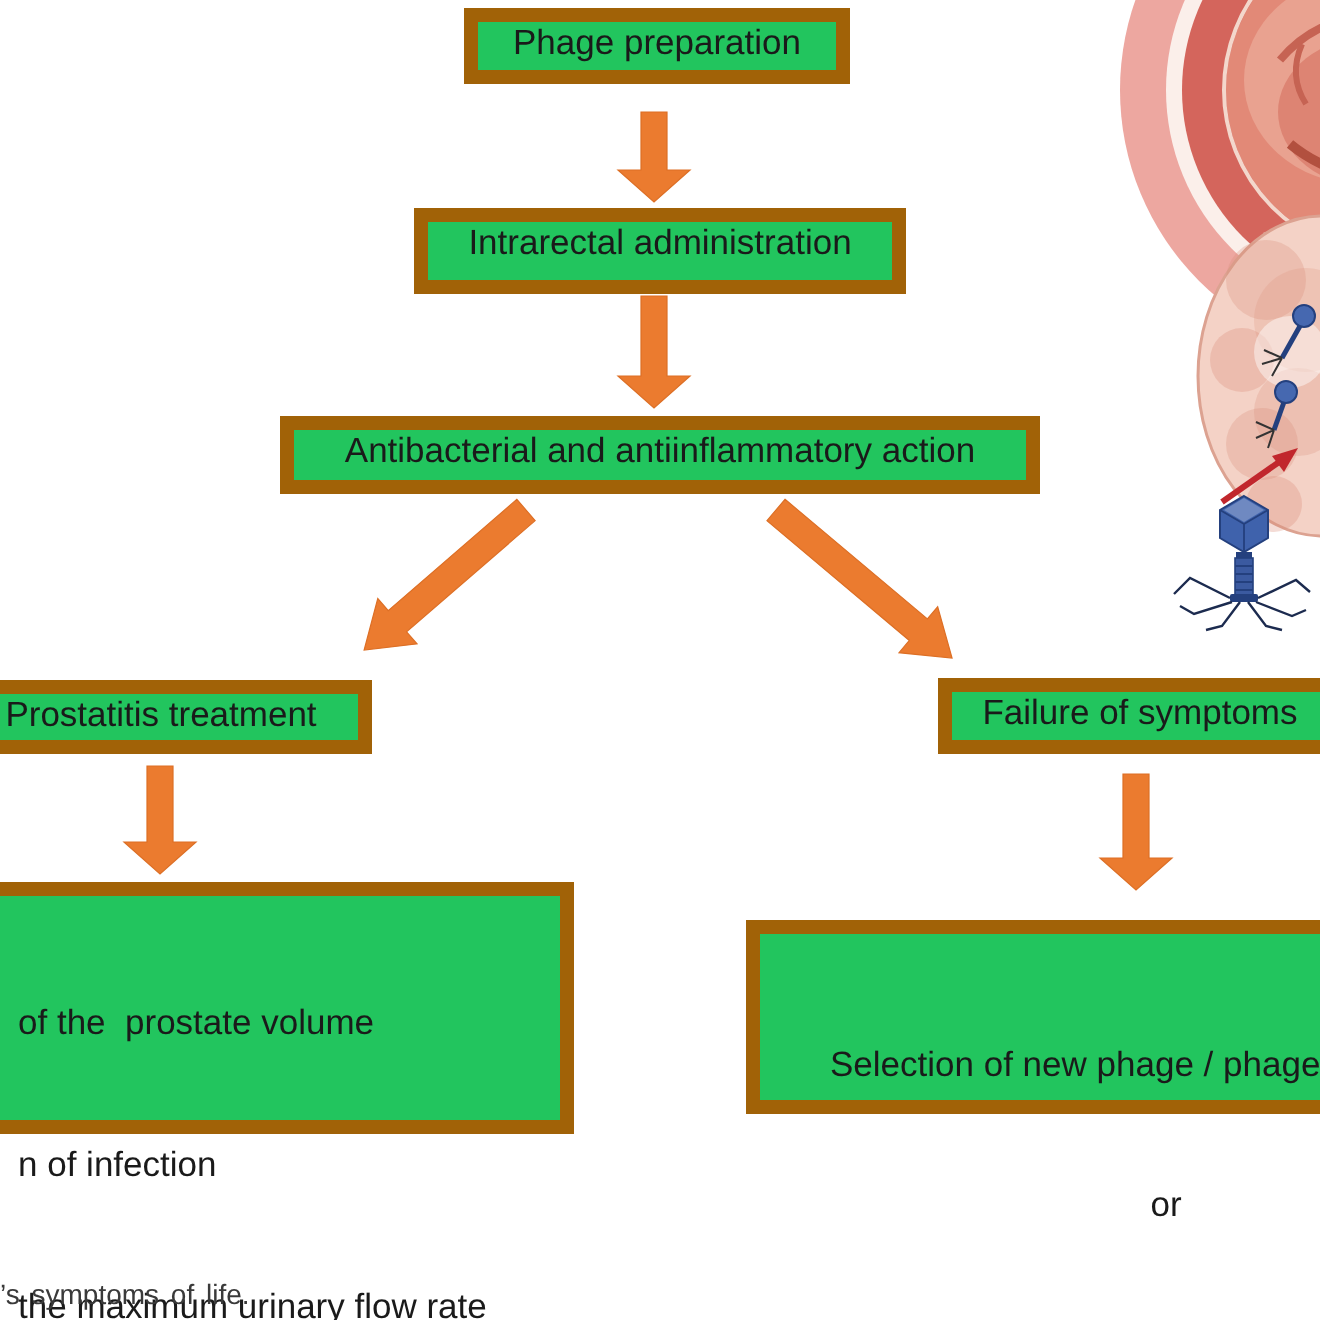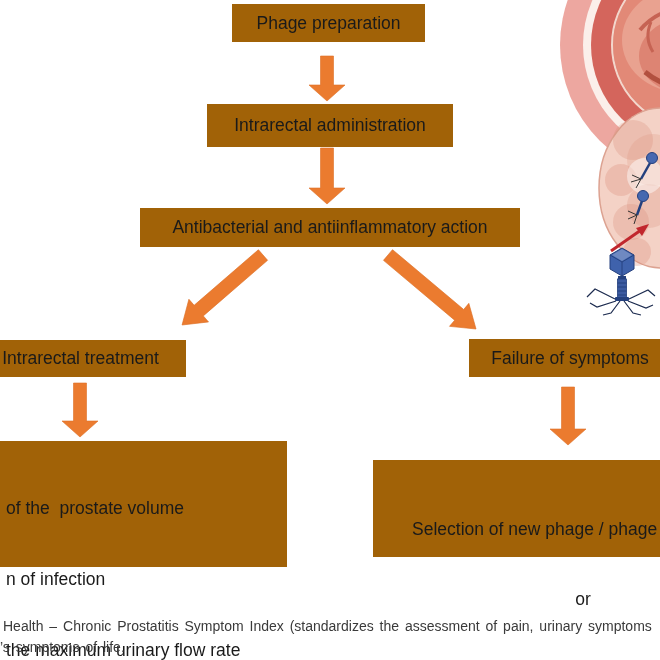--- a/index.html
+++ b/index.html
@@ -1,21 +1,21 @@
 <!DOCTYPE html>
 <html><head>
 <meta charset="utf-8">
 <style>
   html,body{margin:0;padding:0}
   .canvas{position:relative;width:660px;height:660px;background:#ffffff;overflow:hidden;
           font-family:"Liberation Sans",sans-serif;color:#1a1a1a}
   .arrows{position:absolute;left:0;top:0;width:660px;height:660px;pointer-events:none}
   .oarr{fill:#EB7B2F;stroke:#DD6F25;stroke-width:0.6}
-  .fbox{position:absolute;border:4px solid #a16207;background:#a16207;box-sizing:border-box;
-        display:flex;align-items:center;justify-content:center;font-size:17.5px;white-space:pre}
+  .fbox{position:absolute;border:7px solid #a16207;background:#22c55e;box-sizing:border-box;
+        display:flex;justify-content:center;font-size:17.5px;white-space:pre}
   .box-phage{left:232px;top:4px;width:193px;height:38px}
   .box-intrarectal{left:207px;top:104px;width:246px;height:43px}
   .box-action{left:140px;top:208px;width:380px;height:39px}
   .box-success{left:-25px;top:340px;width:211px;height:37px}
   .box-failure{left:469px;top:339px;width:202px;height:38px}
   .box-success-outcomes{left:-80px;top:441px;width:367px;height:126px;display:block;
         padding:7px 0 0 82px;font-size:17.5px}
   .obox-line{line-height:29px;white-space:pre}
   .box-failure-outcomes{left:373px;top:460px;width:420px;height:97px;display:block;
         padding-top:9px;font-size:17.5px}
@@ -50,21 +50,21 @@
 
   <div class="fbox box-action">
     <span>Antibacterial and antiinflammatory action</span>
   </div>
 
   <div class="fbox box-intrarectal">
     <span>Intrarectal administration</span>
   </div>
 
   <div class="fbox box-success">
-    <span>Intrarectal treatment</span>
+    <span>Prostatitis treatment</span>
   </div>
 
   <div class="fbox box-failure">
     <span>Failure of symptoms</span>
   </div>
 
   <div class="fbox box-success-outcomes">
     <div class="obox-line">of the  prostate volume</div>
     <div class="obox-line">n of infection</div>
     <div class="obox-line">the maximum urinary flow rate</div>
@@ -127,16 +127,15 @@
       <polygon points="77,249 87,255 77,261 67,255" fill="rgba(255,255,255,0.25)"></polygon>
       <rect x="73" y="276" width="8" height="3" fill="#24407E"></rect>
       <rect x="72.5" y="279" width="9" height="19" fill="#3B5AA0" stroke="#24407E" stroke-width="0.8"></rect>
       <path d="M72.5,283 h9 M72.5,287 h9 M72.5,291 h9 M72.5,295 h9" stroke="#24407E" stroke-width="1"></path>
       <rect x="70" y="297" width="14" height="4" rx="1" fill="#24407E"></rect>
       <path d="M70,299 L50,289 L42,297 M71,301 L52,307 L45,303 M75,301 L66,313 L58,315
                M84,299 L103,290 L110,296 M83,301 L101,308 L108,305 M79,301 L88,313 L96,315" stroke="#1C2B4F" stroke-width="1.2" fill="none"></path>
     </g>
   </svg>
 
-  <div class="footnote fn1">Health – Chronic Prostatitis Symptom Index (standardizes the assessment of pain, urinary symptoms</div>
   <div class="footnote fn2">’s symptoms of life.</div>
 
 </div>
 
 </body></html>

